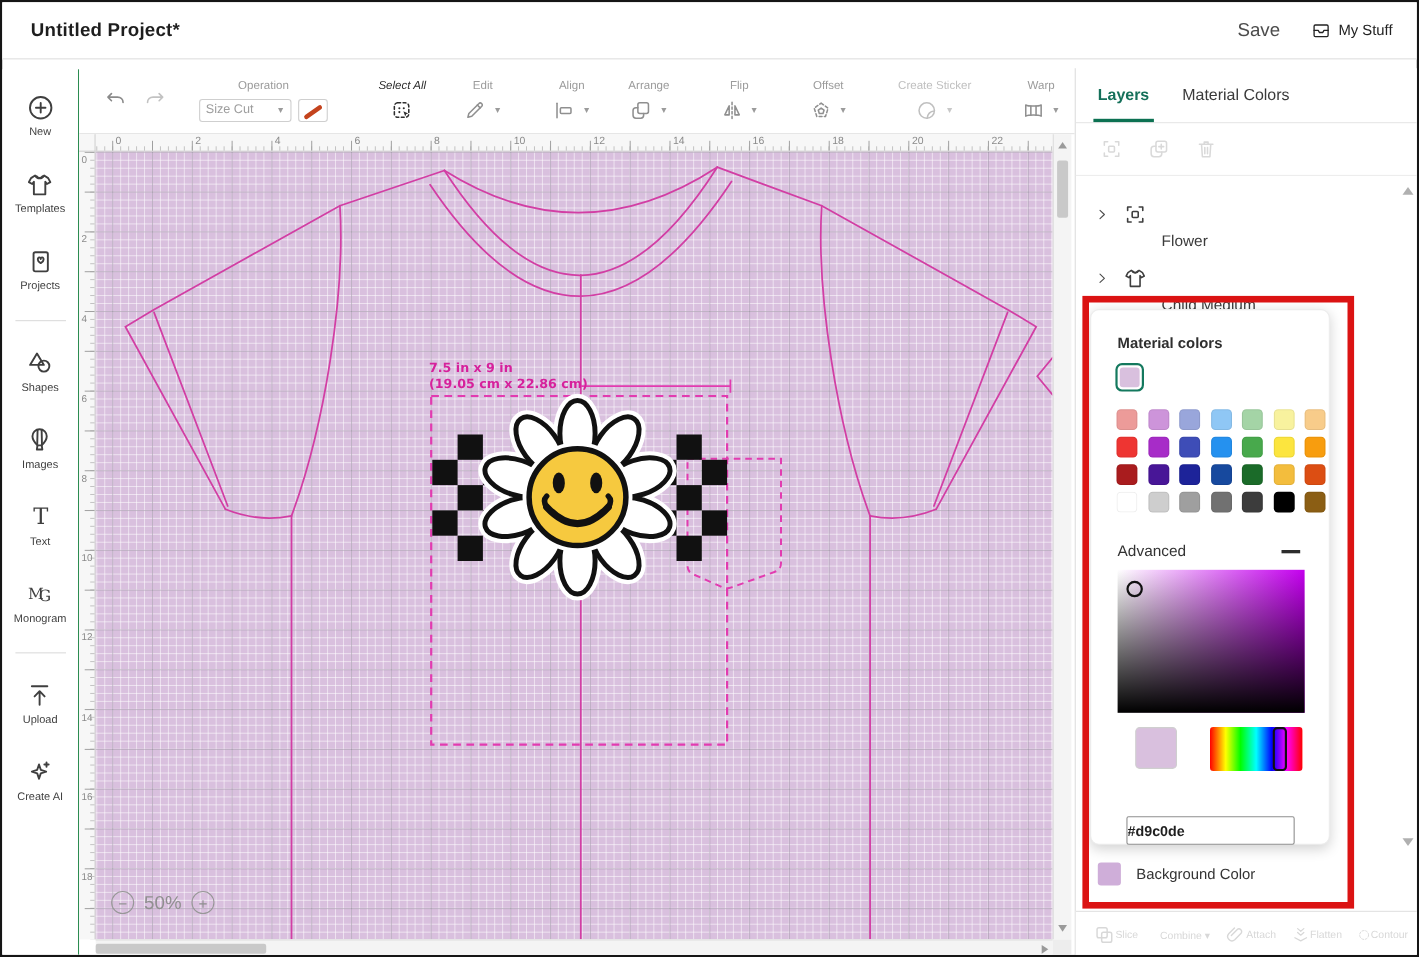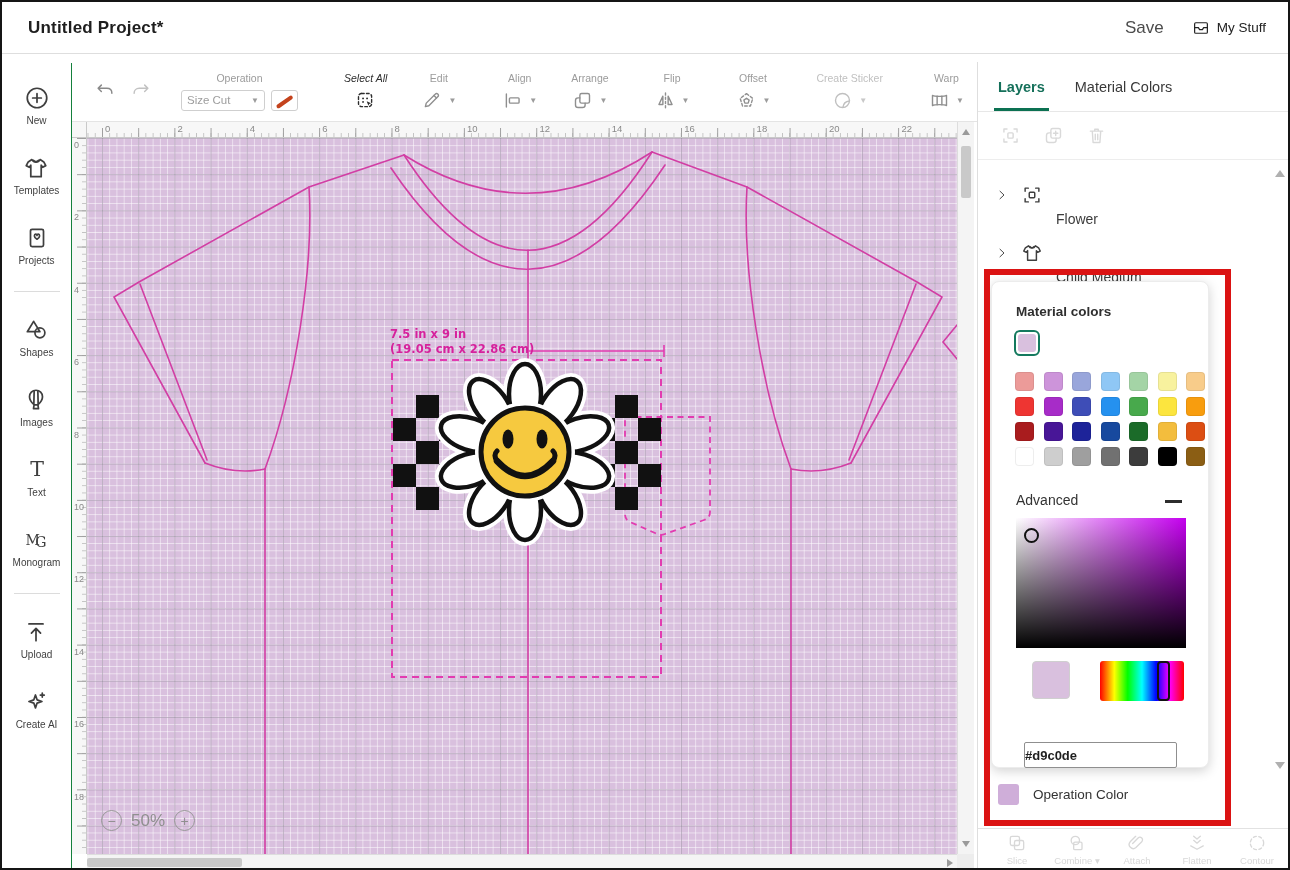--- a/index.html
+++ b/index.html
@@ -89,21 +89,21 @@
   .ptools { position:absolute; left:0; top:50px; width:100%; height:48px; display:flex; align-items:center; gap:22px; padding-left:22px; border-bottom:1px solid #ededed; }
   .ptools .icon { width:21px; height:21px; color:#d9d9d9; }
   .layer-row { position:absolute; left:0; width:100%; height:50px; display:flex; align-items:center; padding-left:18px; gap:13px; cursor:pointer; }
   .layer-row .chev { width:12px; height:12px; color:#4a4a4a; }
   .layer-row .licon { width:22px; height:22px; color:#3f3f3f; }
   .layer-row .lname { font-size:14px; color:#3b3b3b;margin-top:47px; }
   .p-arr-up { position:absolute; right:7px; top:108px; width:0; height:0; border-left:5px solid transparent; border-right:5px solid transparent; border-bottom:7px solid #b0b0b0; }
   .p-arr-down { position:absolute; right:7px; top:700px; width:0; height:0; border-left:5px solid transparent; border-right:5px solid transparent; border-top:7px solid #b0b0b0; }
 
   .bottombar { position:absolute; left:0; top:766px; width:100%; height:42px; background:#fff; border-top:1px solid #e2e2e2; display:flex; align-items:center; justify-content:flex-start; padding:0 8px 0 16px; gap:14px; z-index:5; }
-  .btool { display:flex; flex-direction:column; align-items:center; width:46px; color:#d8d8d8; }
+  .btool { display:flex; flex-direction:row; align-items:center; width:46px; color:#d8d8d8; }
   .btool .icon { width:20px; height:20px; color:#d8d8d8; }
   .btool .blabel { font-size:9.5px; margin-top:2px; white-space:nowrap; }
 
   .bgcolor-row { position:absolute; left:20px; top:722px; display:flex; align-items:center; gap:14px; z-index:6; }
   .bgcolor-swatch { width:21px; height:21px; border-radius:3px; background:#cfaed9; }
   .bgcolor-label { font-size:13.5px; color:#333; }
 
   
   .popup { position:absolute; left:13px; top:219px; width:218px; height:487px; background:#fff; border-radius:8px; border:1px solid #ececec; box-shadow:0 3px 12px rgba(0,0,0,.18); z-index:10; }
   .popup-title { position:absolute; left:24px; top:22px; font-size:13.5px; font-weight:bold; color:#2f2f2f; }
@@ -570,21 +570,21 @@
             </svg>
           </span>
           <span class="lname">Child Medium</span>
         </div>
       </div>
     <span class="p-arr-up"></span>
     <span class="p-arr-down"></span>
 
     <div class="bgcolor-row">
       <span class="bgcolor-swatch" style="background: rgb(207, 174, 217);"></span>
-      <span class="bgcolor-label">Operation Color</span>
+      <span class="bgcolor-label">Background Color</span>
     </div>
 
     <div class="bottombar" id="bottombar">
         <div class="btool">
           <span class="icon">
             <svg viewBox="0 0 24 24" fill="none" stroke="currentColor" stroke-width="1.6" stroke-linecap="round" stroke-linejoin="round">
               <rect x="4" y="4" width="11" height="11" rx="2"></rect>
               <rect x="9" y="9" width="11" height="11" rx="2"></rect>
             </svg>
           </span>

